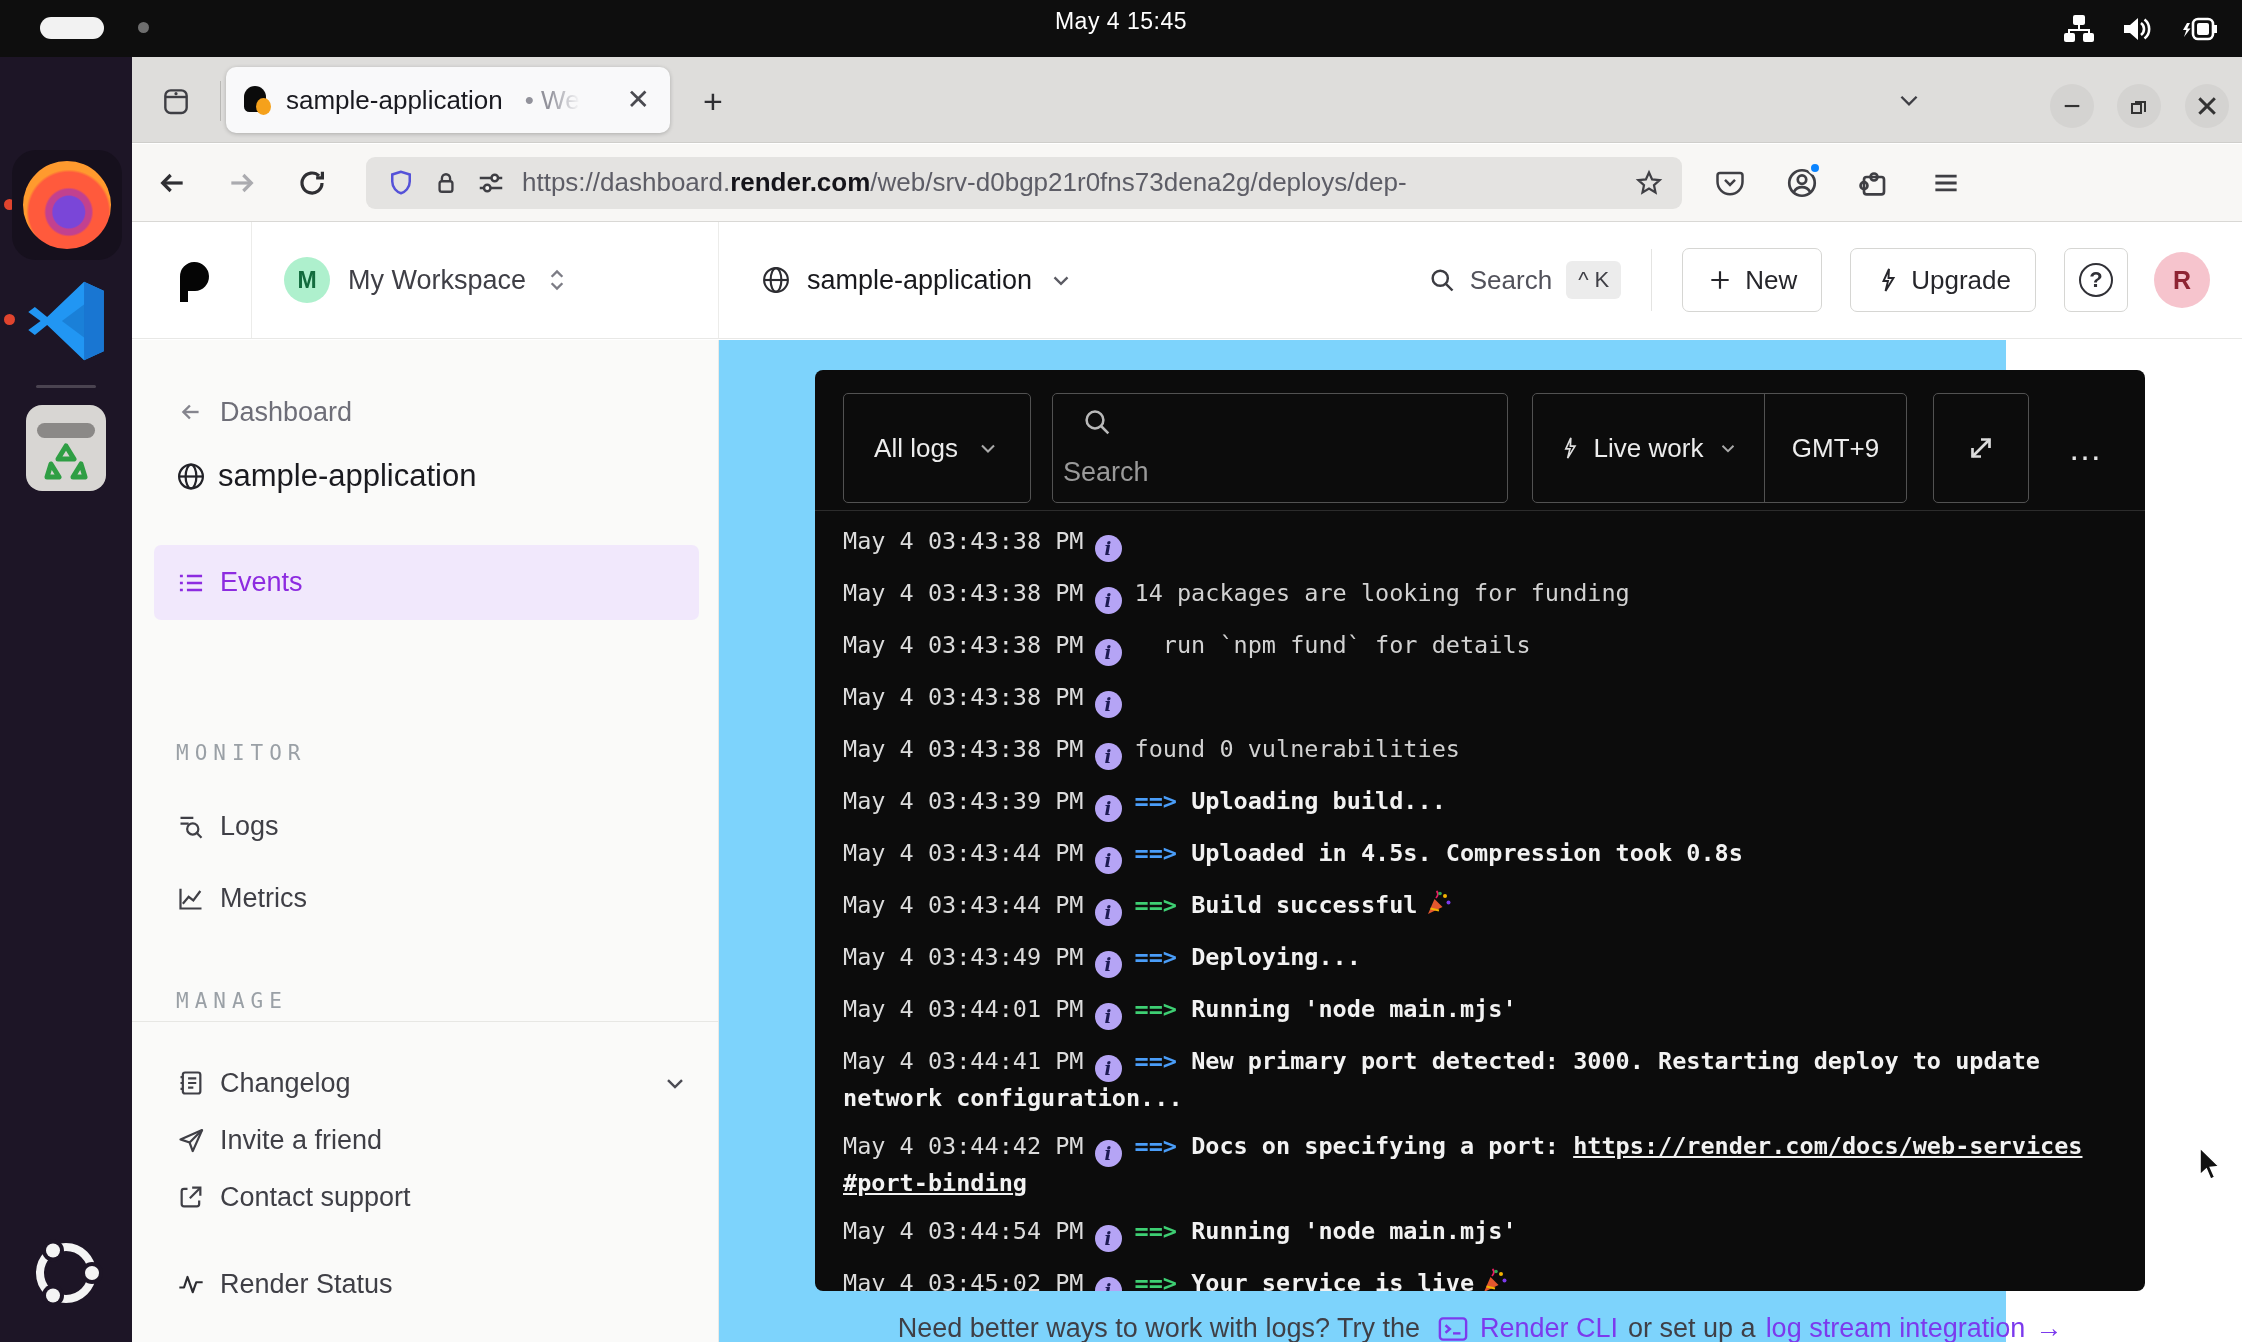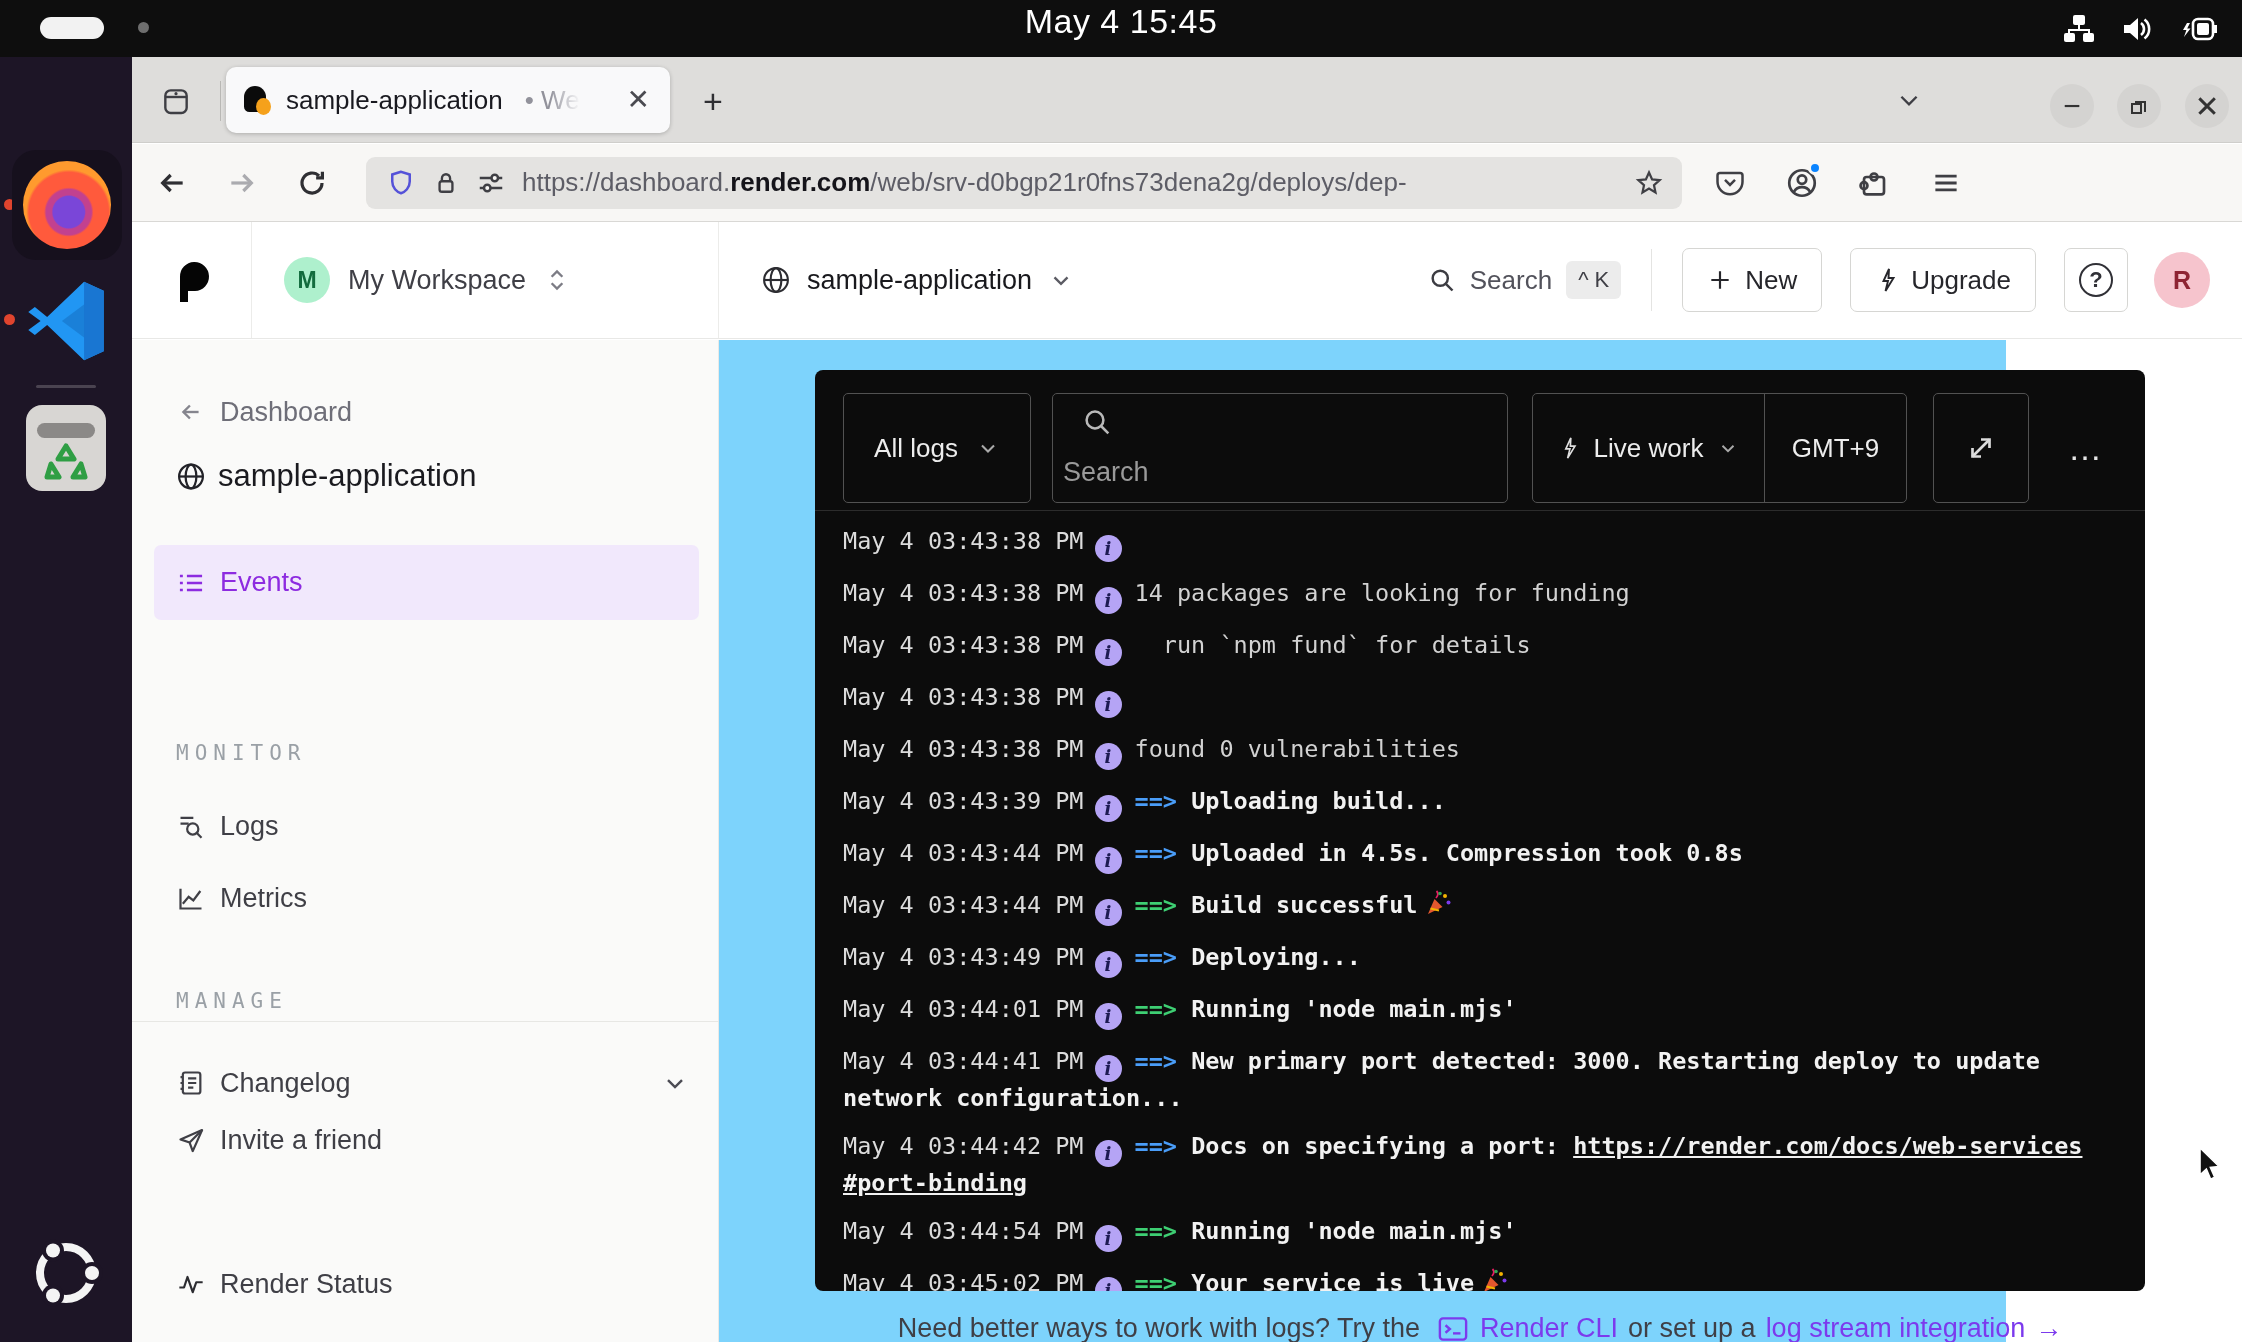--- a/index.html
+++ b/index.html
@@ -4,21 +4,21 @@
 <style>
   * { margin:0; padding:0; box-sizing:border-box; }
   html,body { width:2242px; height:1342px; overflow:hidden; }
   body { position:relative; background:#fff; font-family:"Liberation Sans", sans-serif; }
   svg { display:block; }
 
   
   .topbar { position:absolute; left:0; top:0; width:2242px; height:57px; background:#0e0e0e; color:#fff; }
   .activities-pill { position:absolute; left:40px; top:17px; width:64px; height:22px; border-radius:11px; background:#f2f2f2; }
   .ws-dot { position:absolute; left:138px; top:22px; width:11px; height:11px; border-radius:50%; background:#6e6e6e; }
-  .clock { position:absolute; left:0; right:0; top:0; height:43px; display:flex; align-items:center; justify-content:center; font-size:34px; font-weight:500; letter-spacing:0.5px; }
+  .clock { position:absolute; left:0; right:0; top:0; height:43px; display:flex; align-items:center; justify-content:center; font-size:23px; font-weight:500; letter-spacing:0.5px; }
   .tray { position:absolute; right:22px; top:0; height:57px; display:flex; align-items:center; gap:24px; }
 
   
   .dock { position:absolute; left:0; top:57px; width:132px; height:1285px; background:#1d1526; }
   .dock-tile { position:absolute; display:flex; align-items:center; justify-content:center; }
   .ff-tile { left:12px; top:93px; width:110px; height:110px; border-radius:24px; background:#16101d; }
   .ff-ball { width:88px; height:88px; border-radius:50%;
     background: radial-gradient(circle at 52% 58%, #7a46d8 0 23%, #c2418f 25% 33%, #ff5a3c 36% 58%, #ff9a2e 62% 82%, #ffcb3d 85% 100%); }
   .run-dot { position:absolute; width:11px; height:11px; border-radius:50%; background:#e0442e; left:4px; }
   .dock-sep { position:absolute; left:36px; top:328px; width:60px; height:3px; background:#4a4350; border-radius:2px; }
@@ -441,20 +441,30 @@
         </span>
       </div>
       <div class="side-row invite-row">
         <span class="side-ico">
           <svg width="28" height="28" viewBox="0 0 24 24" fill="none" stroke="#3f3f46" stroke-width="1.9" stroke-linejoin="round">
               <path d="M3 11.5 21.5 3.5 13.5 21.5 10.8 14.2Z"></path>
               <path d="M10.8 14.2 21.5 3.5"></path>
             </svg>
         </span>
         <span class="side-label">Invite a friend</span>
+      </div>
+      <div class="side-row support-row">
+        <span class="side-ico">
+          <svg width="28" height="28" viewBox="0 0 24 24" fill="none" stroke="#3f3f46" stroke-width="1.9">
+              <path d="M9 5H6a2 2 0 0 0-2 2v11a2 2 0 0 0 2 2h11a2 2 0 0 0 2-2v-3"></path>
+              <path d="M13 4h7v7"></path>
+              <path d="M20 4 11 13"></path>
+            </svg>
+        </span>
+        <span class="side-label">Contact support</span>
       </div>
       <div class="side-row status-row">
         <span class="side-ico">
           <svg width="28" height="28" viewBox="0 0 24 24" fill="none" stroke="#2c2c31" stroke-width="1.9" stroke-linejoin="round">
               <path d="M2 15h4l3-9 4.5 13 3-8.5H22"></path>
             </svg>
         </span>
         <span class="side-label">Render Status</span>
       </div>
     </div>

